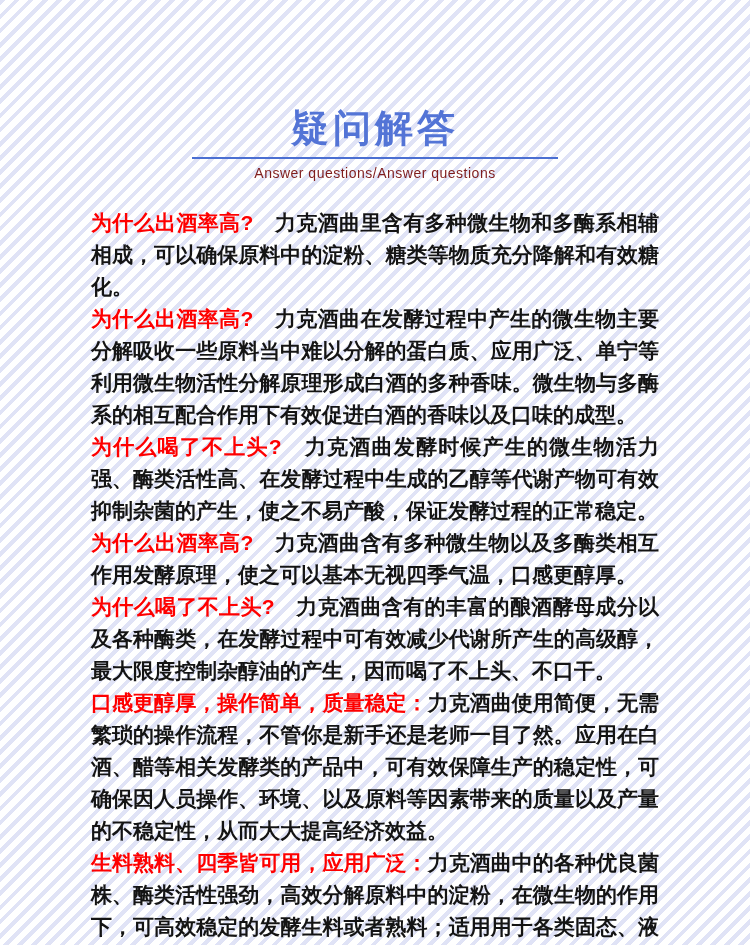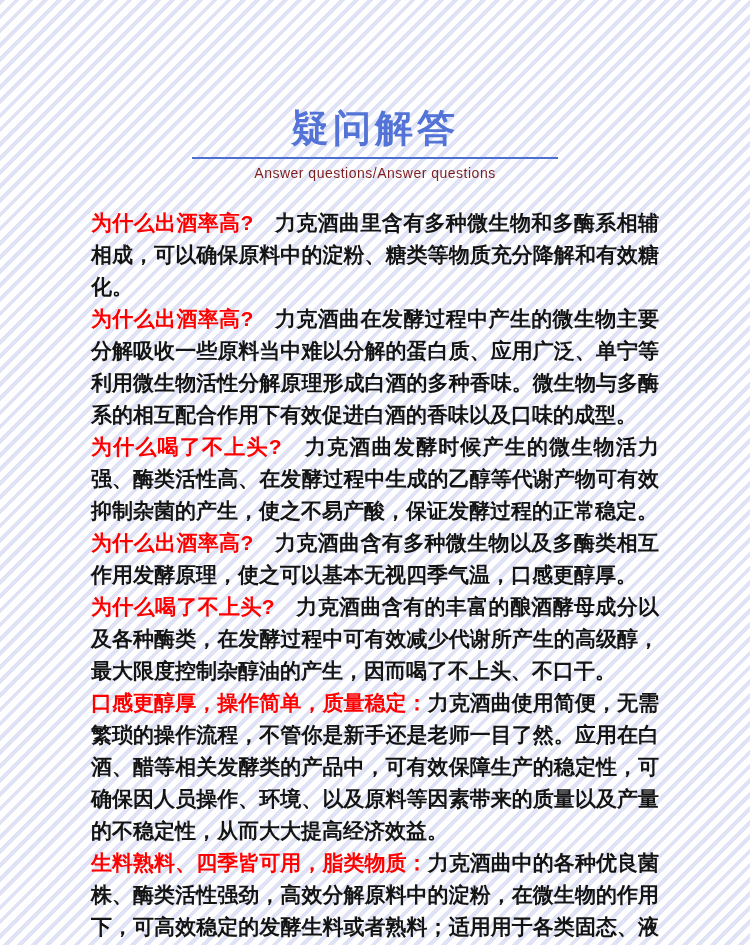--- a/index.html
+++ b/index.html
@@ -88,17 +88,17 @@
     <p>
       <span class="q">为什么出酒率高?</span><span class="a">　力克酒曲含有多种微生物以及多酶类相互作用发酵原理，使之可以基本无视四季气温，口感更醇厚。</span>
     </p>
     <p>
       <span class="q">为什么喝了不上头?</span><span class="a">　力克酒曲含有的丰富的酿酒酵母成分以及各种酶类，在发酵过程中可有效减少代谢所产生的高级醇，最大限度控制杂醇油的产生，因而喝了不上头、不口干。</span>
     </p>
     <p>
       <span class="q">口感更醇厚，操作简单，质量稳定：</span><span class="a">力克酒曲使用简便，无需繁琐的操作流程，不管你是新手还是老师一目了然。应用在白酒、醋等相关发酵类的产品中，可有效保障生产的稳定性，可确保因人员操作、环境、以及原料等因素带来的质量以及产量的不稳定性，从而大大提高经济效益。</span>
     </p>
     <p>
-      <span class="q">生料熟料、四季皆可用，脂类物质：</span><span class="a">力克酒曲中的各种优良菌株、酶类活性强劲，高效分解原料中的淀粉，在微生物的作用下，可高效稳定的发酵生料或者熟料；适用用于各类固态、液态发酵产酒或者产醋。力克酒曲的超强适应力，力克酒曲中的各种优良菌株、气候的变化发酵稳定应用广泛。</span>
+      <span class="q">生料熟料、四季皆可用，应用广泛：</span><span class="a">力克酒曲中的各种优良菌株、酶类活性强劲，高效分解原料中的淀粉，在微生物的作用下，可高效稳定的发酵生料或者熟料；适用用于各类固态、液态发酵产酒或者产醋。力克酒曲的超强适应力，力克酒曲中的各种优良菌株、气候的变化发酵稳定应用广泛。</span>
     </p>
   </div>
 
 </div>
 
 </body></html>

